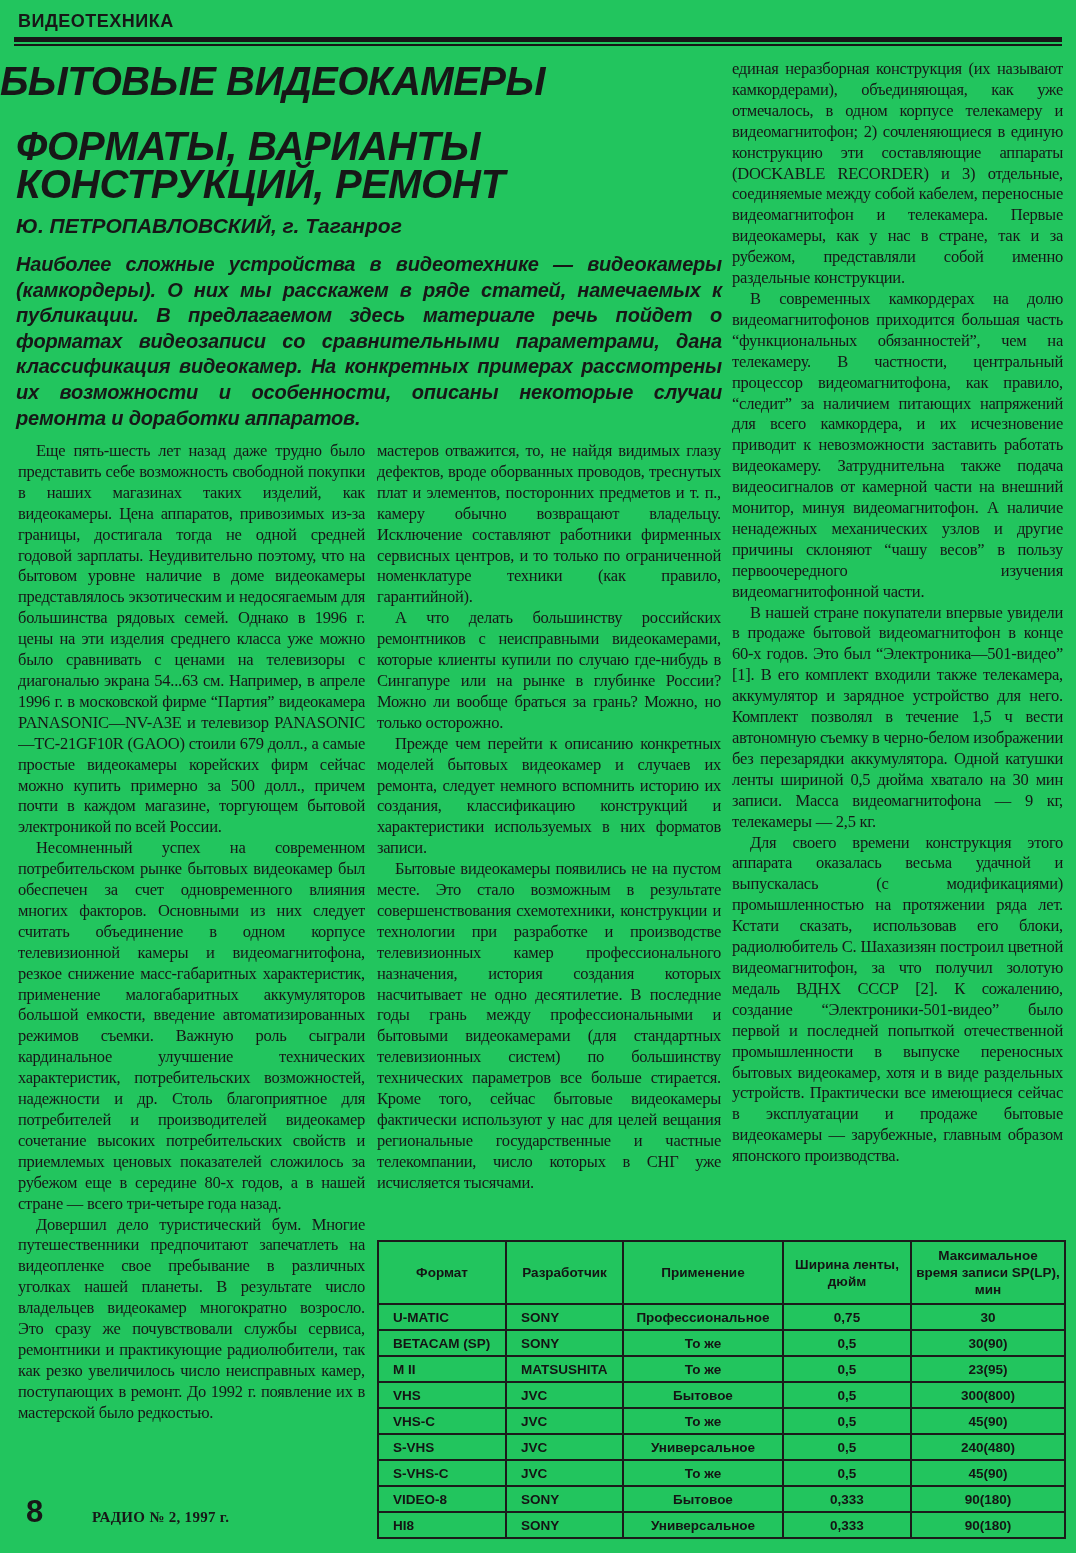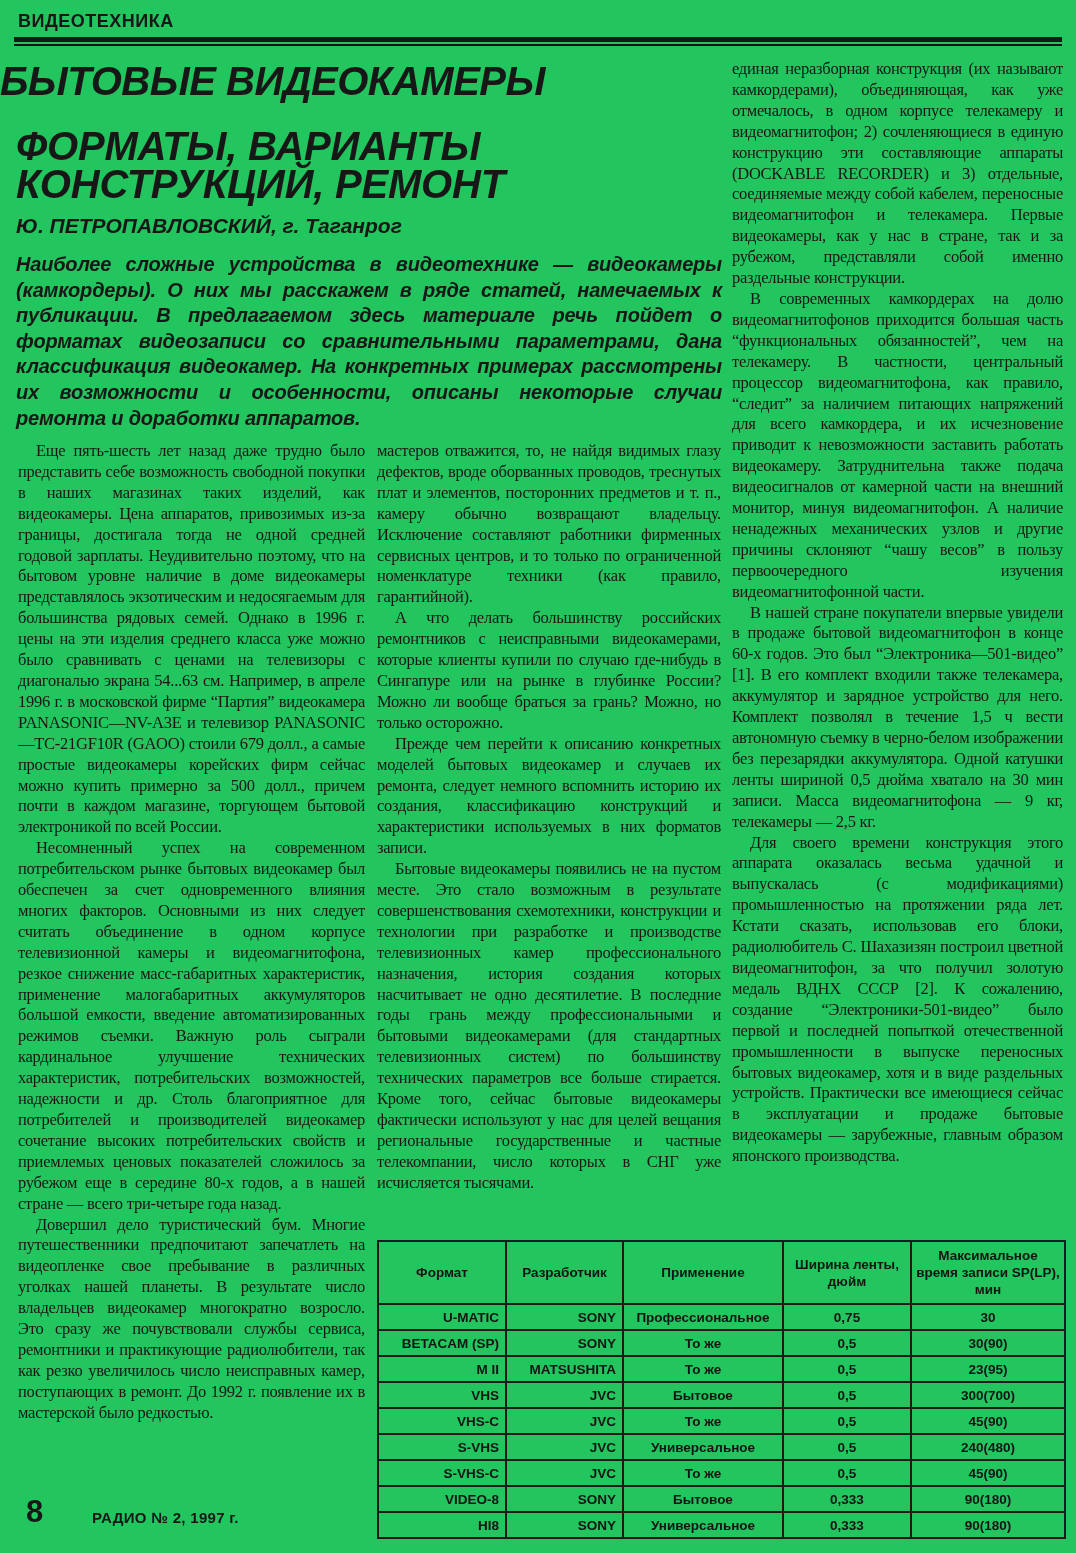--- a/index.html
+++ b/index.html
@@ -56,26 +56,26 @@
     position:absolute;left:377px;top:1240px;width:687px;
     border-collapse:collapse;table-layout:fixed;
     font-weight:700;font-size:13.5px;color:#141414;
   }
   table.formats th,table.formats td{
     border:2px solid #1b1b1b;text-align:center;overflow:hidden;
   }
   table.formats th{padding:5px 4px;line-height:17px;font-size:13.5px;}
   table.formats td{height:22px;padding:1px 6px;}
   table.formats td:nth-child(1),
-  table.formats td:nth-child(2){text-align:right;padding-left:8px;}
+  table.formats td:nth-child(2){text-align:left;padding-left:14px;}
   .pagenum{
     left:26px;top:1494px;font-weight:700;font-size:31px;
   }
   .footer-text{
-    left:92px;top:1509px;font-weight:700;font-size:15px;letter-spacing:.3px;
+    left:92px;top:1509px;font-weight:700;font-size:15px;letter-spacing:.3px;font-family:Liberation Serif, serif;
   }
 </style>
 </head>
 <body>
 
 <div class="page">
 
   <div class="abs section-label">ВИДЕОТЕХНИКА</div>
   <div class="abs header-rule"></div>
 
@@ -140,21 +140,21 @@
           <td>MATSUSHITA</td>
           <td>То же</td>
           <td>0,5</td>
           <td>23(95)</td>
         </tr>
         <tr>
           <td>VHS</td>
           <td>JVC</td>
           <td>Бытовое</td>
           <td>0,5</td>
-          <td>300(700)</td>
+          <td>300(800)</td>
         </tr>
         <tr>
           <td>VHS-C</td>
           <td>JVC</td>
           <td>То же</td>
           <td>0,5</td>
           <td>45(90)</td>
         </tr>
         <tr>
           <td>S-VHS</td>

